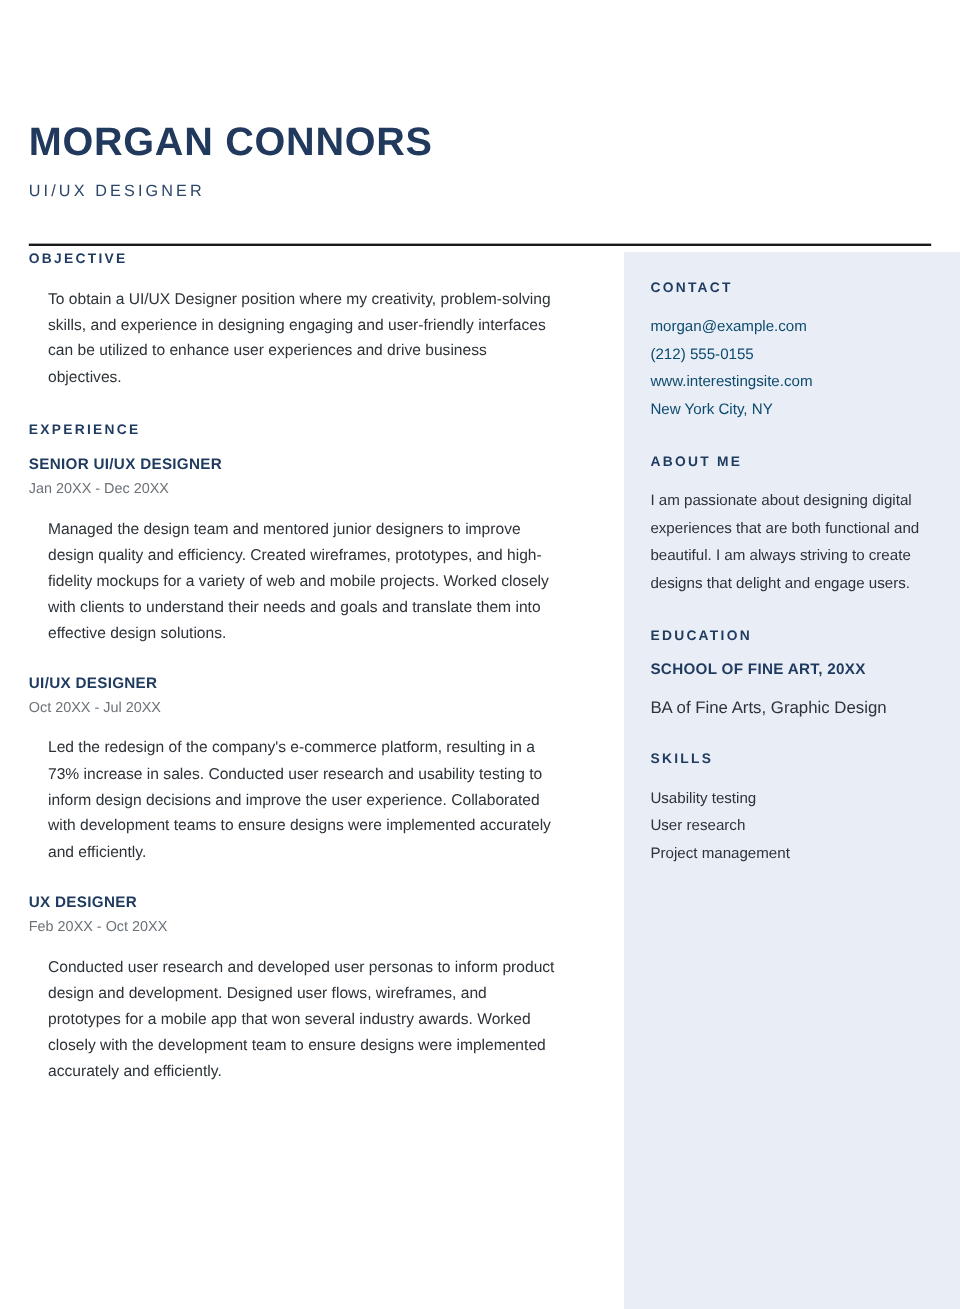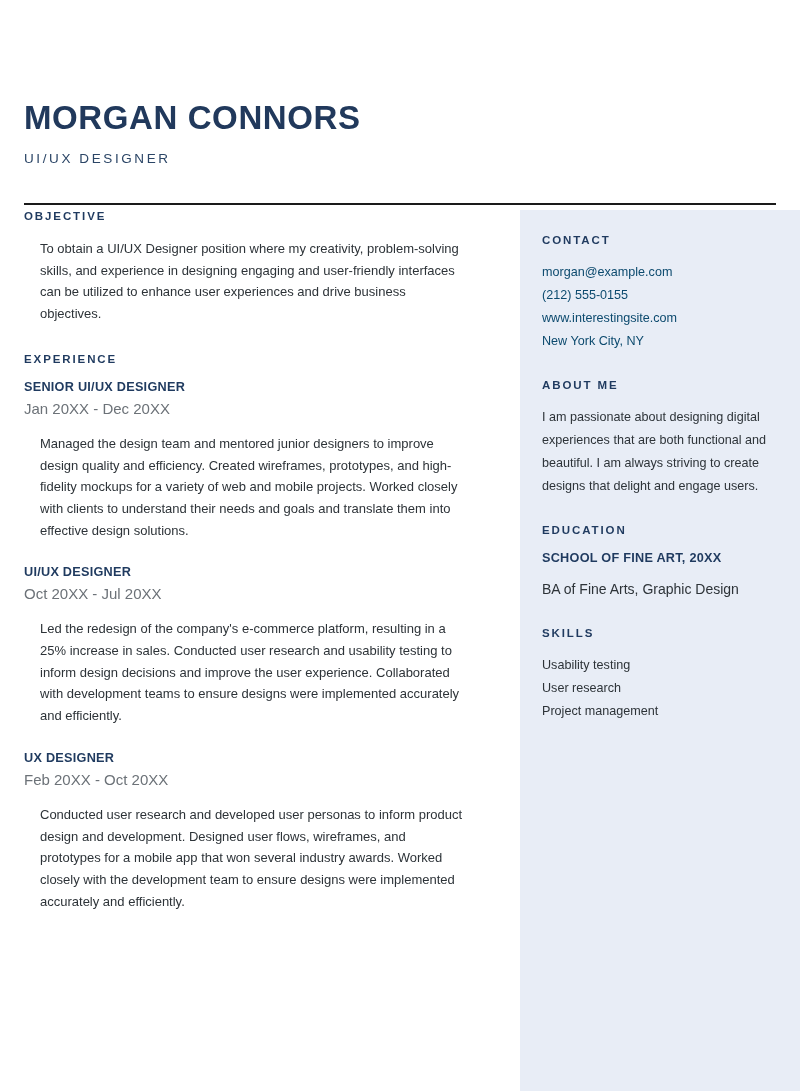--- a/index.html
+++ b/index.html
@@ -109,21 +109,21 @@
   .job:last-child { margin-bottom: 0; }
   .job-role {
     font-size: 12.7px;
     font-weight: bold;
     color: #1f3a5f;
     letter-spacing: 0.25px;
     text-transform: uppercase;
     margin: 0 0 6px 0;
   }
   .job-dates {
-    font-size: 15px;
+    font-size: 12px;
     color: #6c7278;
     margin: 0 0 13px 0;
   }
 
   
   .side-section { margin-bottom: 26px; }
   .side-heading {
     font-size: 11.5px;
     font-weight: bold;
     color: #1f3a5f;
@@ -217,21 +217,21 @@
 
       <div class="job">
         <h3 class="job-role">Senior UI/UX Designer</h3>
         <p class="job-dates">Jan 20XX - Dec 20XX</p>
         <p class="body-text">Managed the design team and mentored junior designers to improve design quality and efficiency. Created wireframes, prototypes, and high-fidelity mockups for a variety of web and mobile projects. Worked closely with clients to understand their needs and goals and translate them into effective design solutions.</p>
       </div>
 
       <div class="job">
         <h3 class="job-role">UI/UX Designer</h3>
         <p class="job-dates">Oct 20XX - Jul 20XX</p>
-        <p class="body-text">Led the redesign of the company's e-commerce platform, resulting in a 25% increase in sales. Conducted user research and usability testing to inform design decisions and improve the user experience. Collaborated with development teams to ensure designs were implemented accurately and efficiently.</p>
+        <p class="body-text">Led the redesign of the company's e-commerce platform, resulting in a 73% increase in sales. Conducted user research and usability testing to inform design decisions and improve the user experience. Collaborated with development teams to ensure designs were implemented accurately and efficiently.</p>
       </div>
 
       <div class="job">
         <h3 class="job-role">UX Designer</h3>
         <p class="job-dates">Feb 20XX - Oct 20XX</p>
         <p class="body-text">Conducted user research and developed user personas to inform product design and development. Designed user flows, wireframes, and prototypes for a mobile app that won several industry awards. Worked closely with the development team to ensure designs were implemented accurately and efficiently.</p>
       </div>
 
     </section>
 

